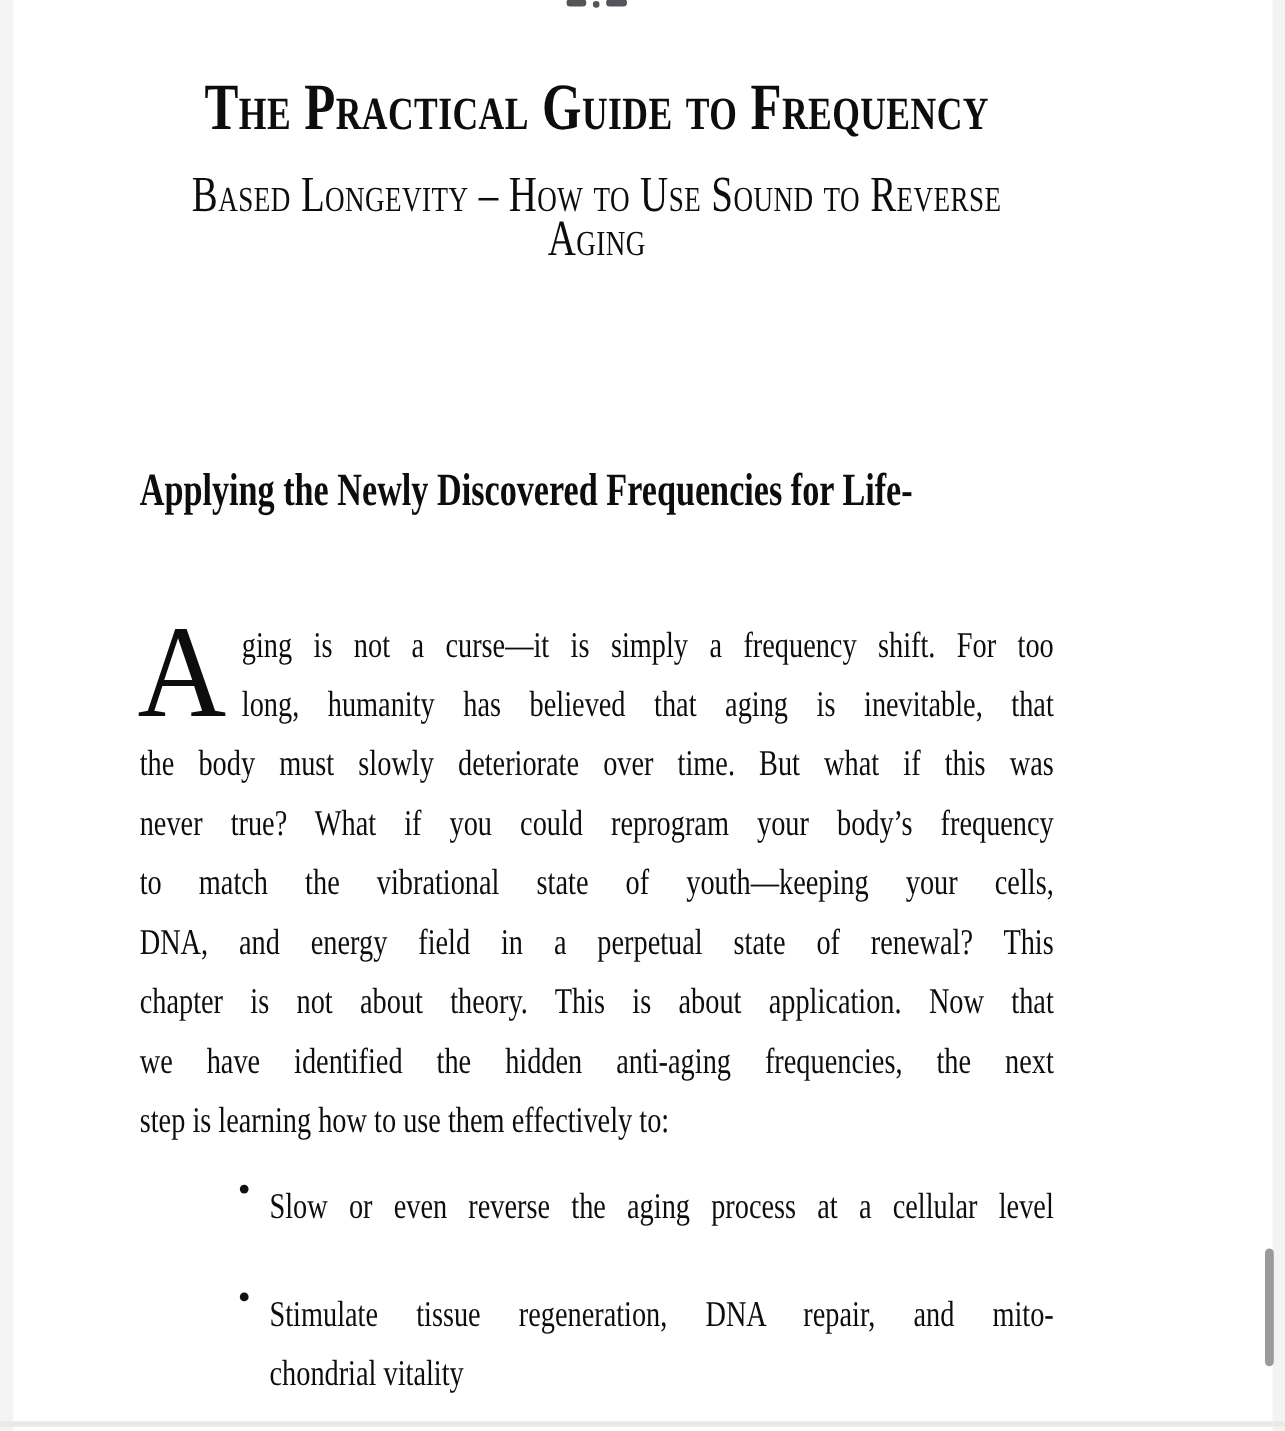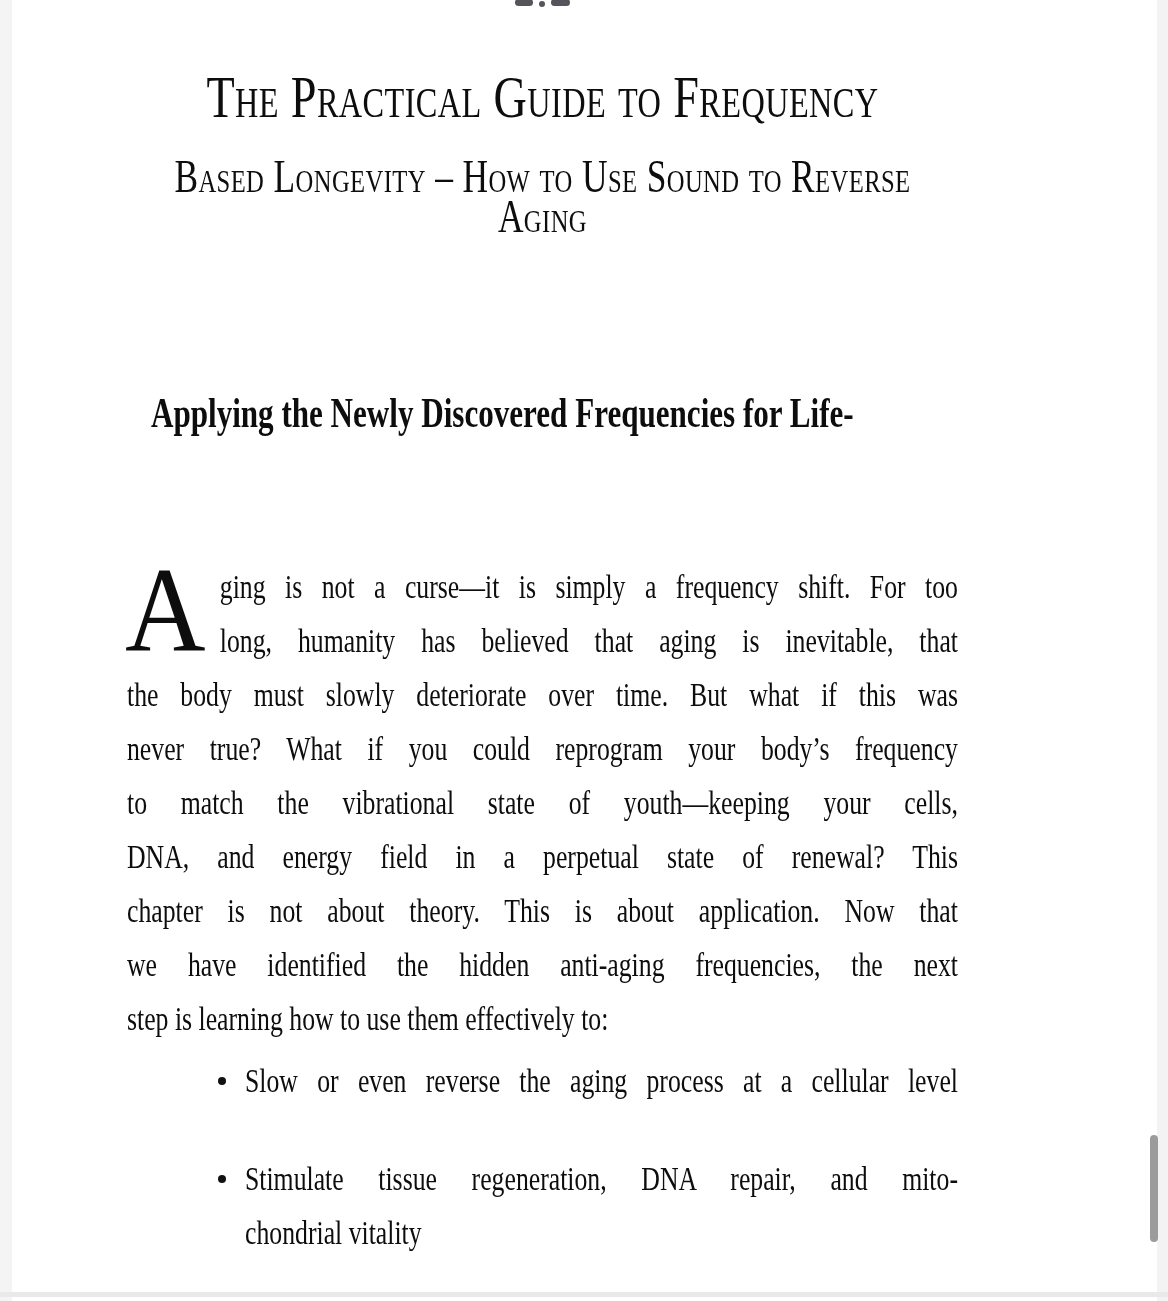--- a/index.html
+++ b/index.html
@@ -68,42 +68,42 @@
     display: block;
     width: 128.2%;
     transform: scaleX(0.78);
     transform-origin: 0 0;
   }
 
   .chapter-title {
     position: absolute;
     top: 61px; left: 0; width: 100%;
     font-size: 60px; line-height: 72px;
-    font-weight: 400;
+    font-weight: 700;
     font-variant: small-caps;
     letter-spacing: 0.5px;
   }
   .chapter-subtitle-line {
     position: absolute;
     left: 0; width: 100%;
     font-size: 46px; line-height: 40px;
     font-weight: 400;
     font-variant: small-caps;
     letter-spacing: 0.5px;
   }
   .subtitle-1 { top: 157px; }
   .subtitle-2 { top: 197px; }
 
   .section-heading-line {
     position: absolute;
     left: 0; width: 100%;
     font-size: 42px; line-height: 58px;
     font-weight: 700;
   }
-  .heading-1 { top: 384px; margin-left: 24px; }
+  .heading-1 { top: 417px; }
   .heading-2 { top: 462px; }
 
   .paragraph {
     position: absolute;
     top: 560px; left: 0; width: 100%;
   }
   .p-line {
     font-size: 33px;
     line-height: 54px;
     text-align: justify;
@@ -130,21 +130,21 @@
   .bullet-2 { top: 1152px; }
   .b-dot {
     position: absolute;
     left: 91px; top: 23px;
     width: 8px; height: 8px;
     border-radius: 50%;
     background: #111111;
   }
   .b-text {
     position: absolute;
-    left: 118px; top: 0;
+    left: 118px; top: 16px;
     width: 713px;
   }
 
   .scrollbar-track {
     position: absolute;
     right: 0; top: 0;
     width: 11px; height: 1301px;
     background: #f3f3f4;
   }
   .scrollbar-thumb {

